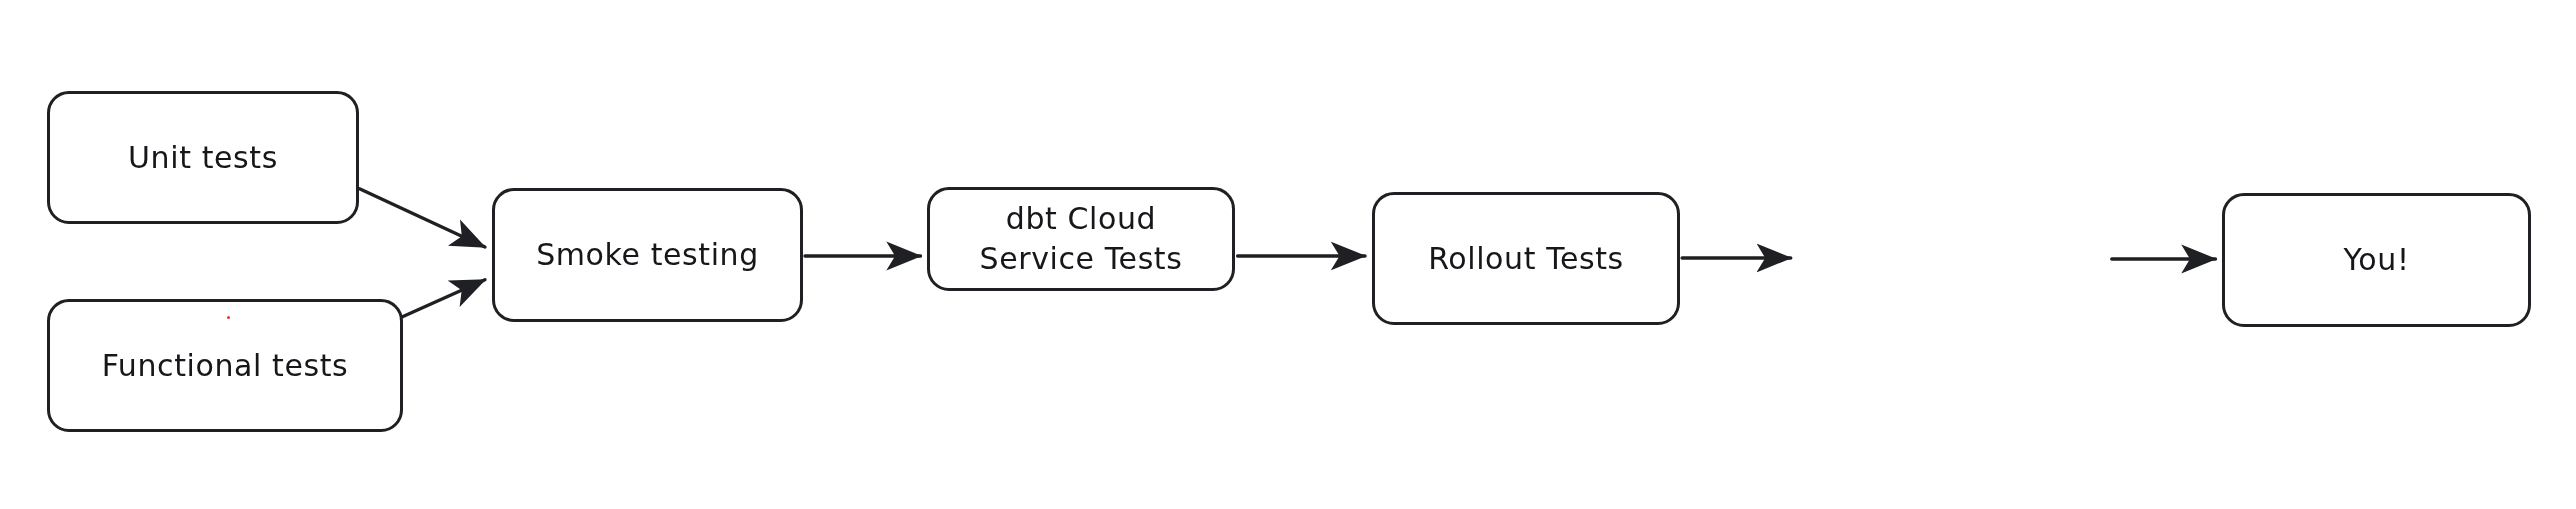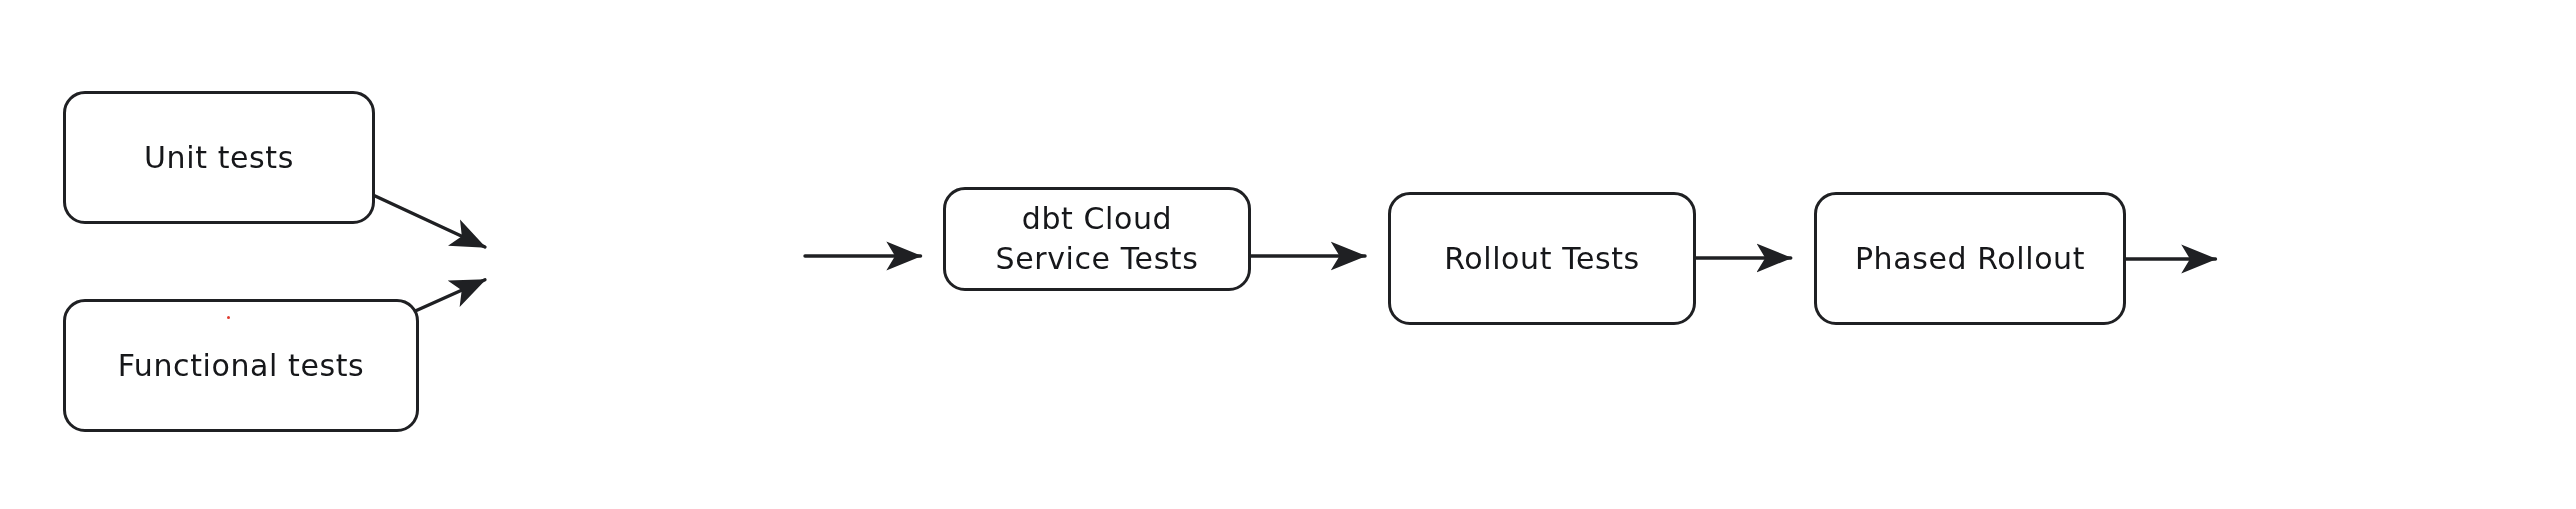--- a/index.html
+++ b/index.html
@@ -29,21 +29,20 @@
   .node {
     position: absolute;
     box-sizing: border-box;
     background: #ffffff;
     border: 3.2px solid #1f2023;
     border-radius: 22px;
     display: flex;
     align-items: center;
     justify-content: center;
     text-align: center;
-    margin-left: 16px;
   }
   .node-label {
     color: #16171a;
     font-family: "DejaVu Sans", sans-serif;
     font-size: 30px;
     font-weight: 400;
     line-height: 1.32;
     letter-spacing: 0.6px;
     white-space: pre-line;
     padding: 0 12px;
@@ -94,31 +93,34 @@
   </svg>
 
   <div class="node" style="left: 47px; top: 91px; width: 312px; height: 133px;">
     <span class="node-label">Unit tests</span>
   </div>
 
   <div class="node" style="left: 47px; top: 299px; width: 356px; height: 133px;">
     <span class="node-label">Functional tests</span>
   </div>
 
+  <div class="node" style="left: 492px; top: 188px; width: 311px; height: 134px;">
+    <span class="node-label">Smoke testing</span>
+  </div>
 
   <div class="node" style="left: 927px; top: 187px; width: 308px; height: 104px;">
     <span class="node-label">dbt Cloud
 Service Tests</span>
   </div>
 
   <div class="node" style="left: 1372px; top: 192px; width: 308px; height: 133px;">
     <span class="node-label">Rollout Tests</span>
   </div>
 
-  <div class="node" style="left: 1798px; top: 192px; width: 312px; height: 133px;">
-    <span class="node-label">Phased Rollout</span>
+
+  <div class="node" style="left: 2222px; top: 193px; width: 309px; height: 134px;">
+    <span class="node-label">You!</span>
   </div>
-
 
   <div class="artifact-dot" style="left:227px; top:316px;"></div>
 
 </div>
 
 
 </body></html>

